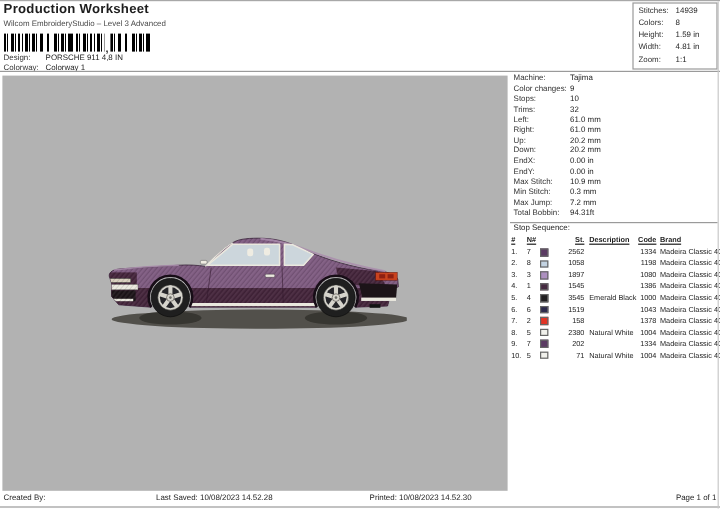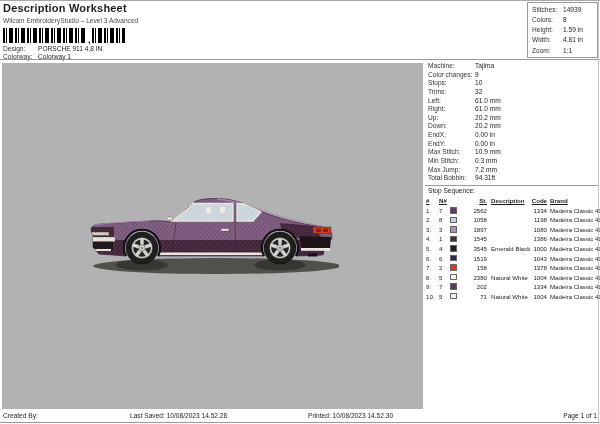--- a/index.html
+++ b/index.html
@@ -43,21 +43,21 @@
   .f{top:411px;font-size:6.6px;}
   #f-created{left:3px;}#f-saved{left:130px;}#f-printed{left:308px;}#f-page{right:3px;}
   #hline3{left:0;top:420.5px;width:600px;}
   #rborder{right:1px;top:0;width:1px;height:424px;background:#c9c9c9;}
 </style>
 </head>
 <body>
 
 <div id="page">
 
-  <div class="abs" id="title">Description Worksheet</div>
+  <div class="abs" id="title">Production Worksheet</div>
   <div class="abs" id="subtitle">Wilcom EmbroideryStudio – Level 3 Advanced</div>
   <div class="abs" id="barcode">
     <div class="bars b1"></div>
     <div class="comma">,</div>
     <div class="bars b2"></div>
   </div>
   <div class="abs meta-row" id="design-row">
     <span class="meta-label">Design:</span>
     <span>PORSCHE 911 4,8 IN</span>
   </div>

